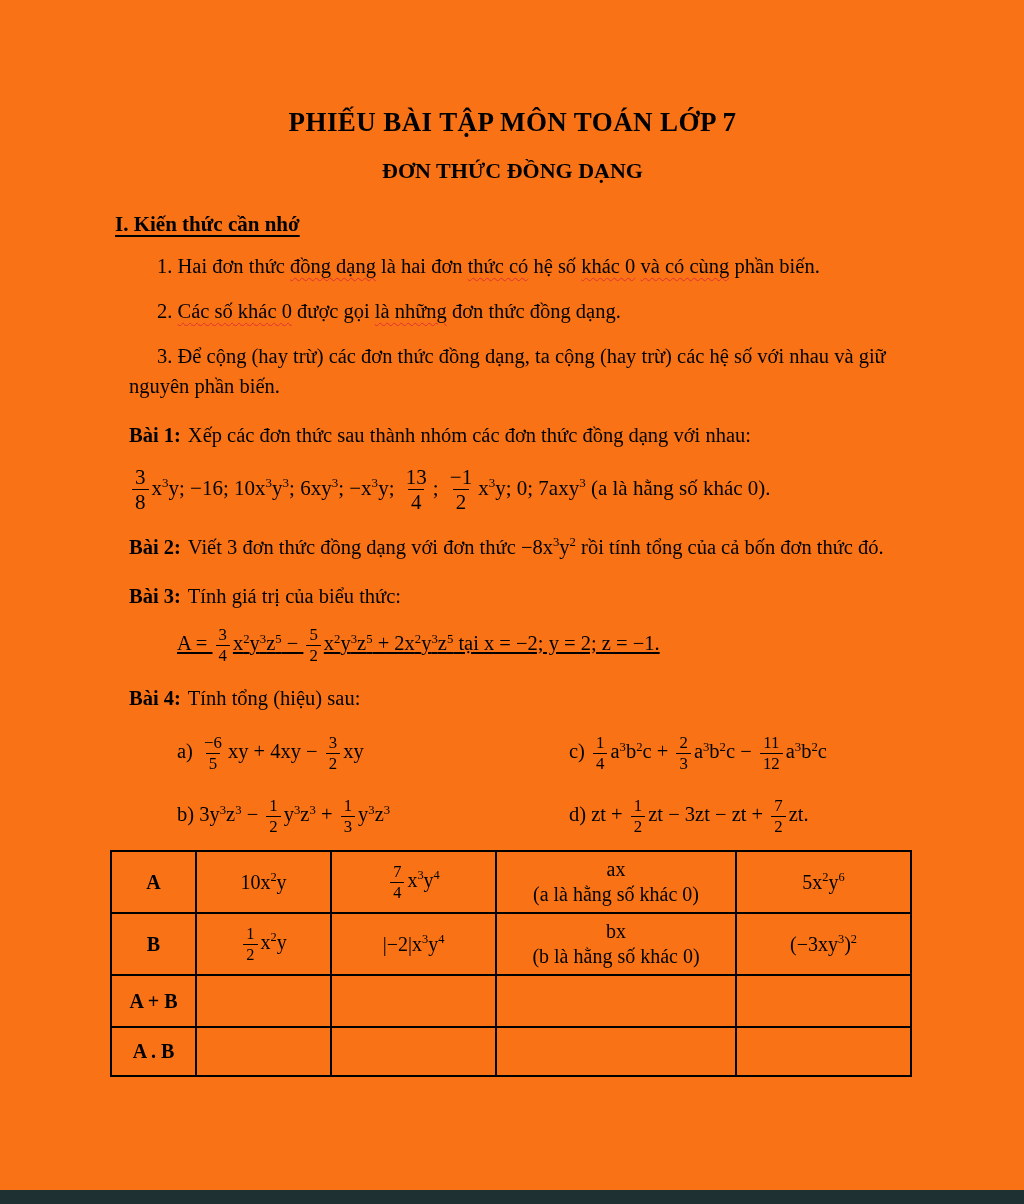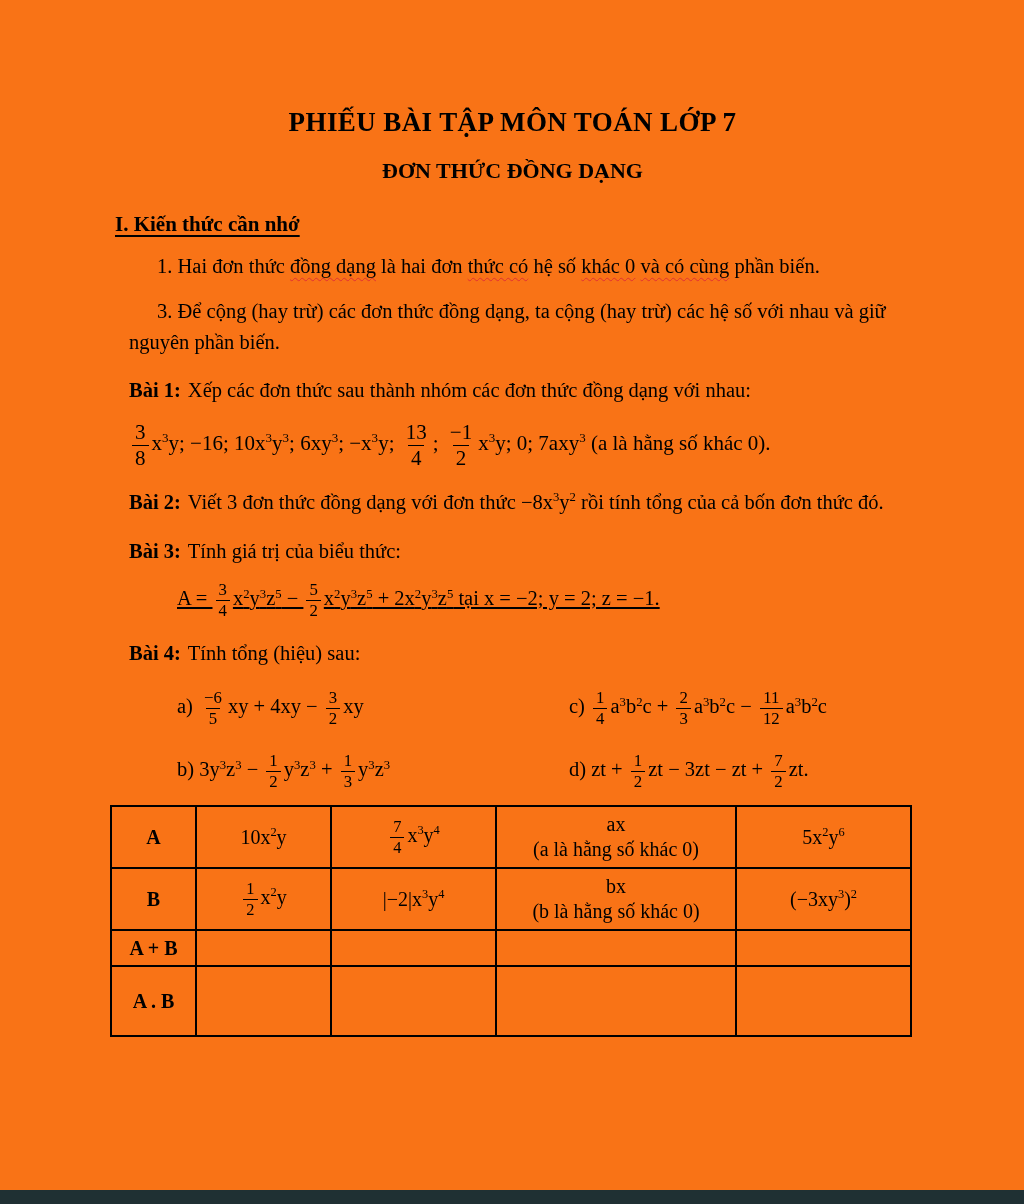--- a/index.html
+++ b/index.html
@@ -64,38 +64,39 @@
   }
   table.fill-table td{
     border:2px solid #000;
     text-align:center;vertical-align:middle;
     font-size:20px;padding:3px 6px;box-sizing:border-box;
   }
   td.rowlab{font-weight:bold;}
   td.cell{white-space:pre-line;line-height:1.25;}
   tr.r1 td{height:62px;}
   tr.r2 td{height:62px;}
-  tr.r3 td{height:36px;}
-  tr.r4 td{height:70px;margin-top:34px;}
+  tr.r3 td{height:52px;}
+  tr.r4 td{height:49px;margin-top:34px;}
   .footer-bar{
     position:absolute;left:0;right:0;bottom:0;height:14px;
     background:var(--footer-bar,#1f3033);
   }
 </style>
 </head>
 <body>
 
 <div class="page">
 
   <h1 class="doc-title">PHIẾU BÀI TẬP MÔN TOÁN LỚP 7</h1>
   <h2 class="doc-subtitle">ĐƠN THỨC ĐỒNG DẠNG</h2>
 
   <h3 class="sec-heading">I. Kiến thức cần nhớ</h3>
 
   <p class="item"><span>1. Hai đơn thức </span><span class="wavy">đồng dạng</span><span> là hai đơn </span><span class="wavy">thức có</span><span> hệ số </span><span class="wavy">khác 0</span><span> </span><span class="wavy">và có cùng</span><span> phần biến.</span></p>
+  <p class="item"><span>2. </span><span class="wavy">Các số khác 0</span><span> được gọi </span><span class="wavy">là những</span><span> đơn thức đồng dạng.</span></p>
   <p class="item"><span>3. Để cộng (hay trừ) các đơn thức đồng dạng, ta cộng (hay trừ) các hệ số với nhau và giữ nguyên phần biến.</span></p>
 
 
   <p class="ex">
     <b class="ex-label">Bài 1:</b><span>Xếp các đơn thức sau thành nhóm các đơn thức đồng dạng với nhau:</span>
   </p>
   <p class="math math-display"><span class="frac">
         <span class="num">3</span>
         <span class="den">8</span>
       </span>x<sup>3</sup>y;  −16;  10x<sup>3</sup>y<sup>3</sup>;   6xy<sup>3</sup>;  −x<sup>3</sup>y;   <span class="frac">

